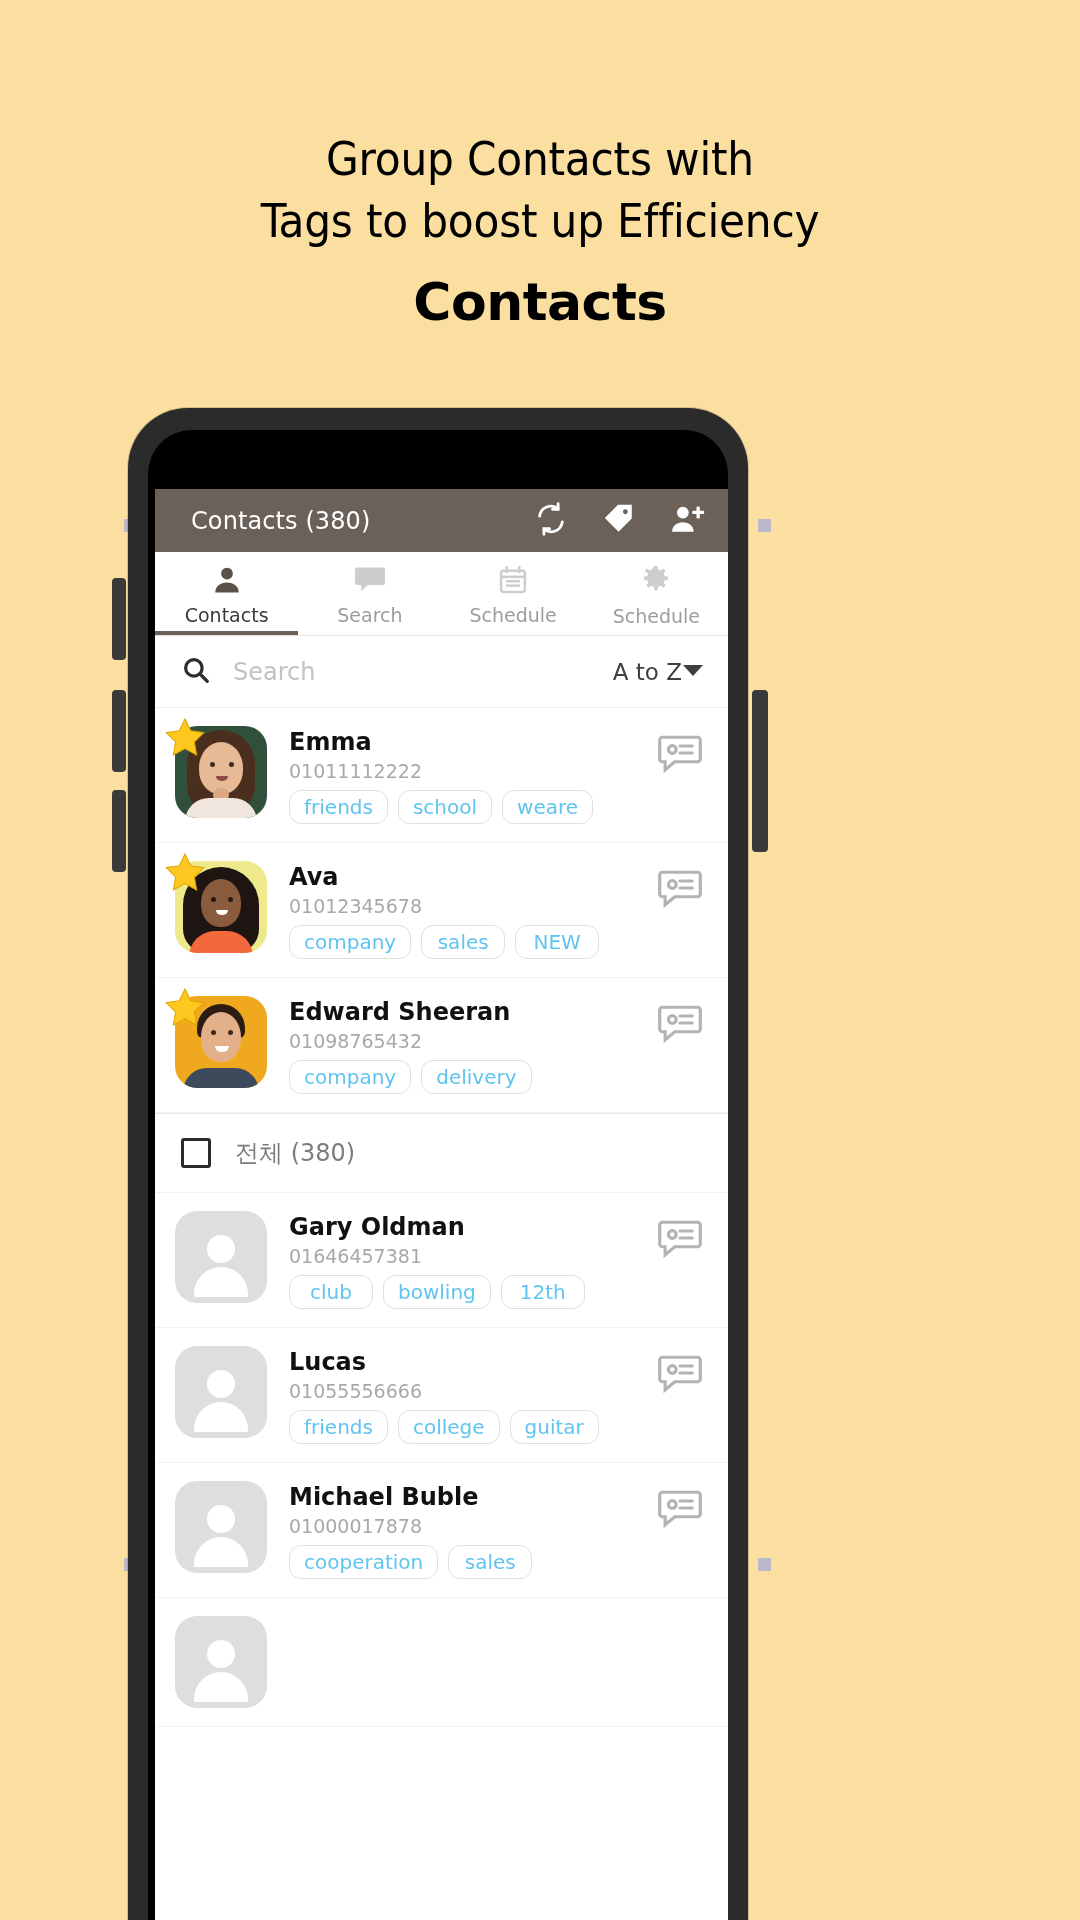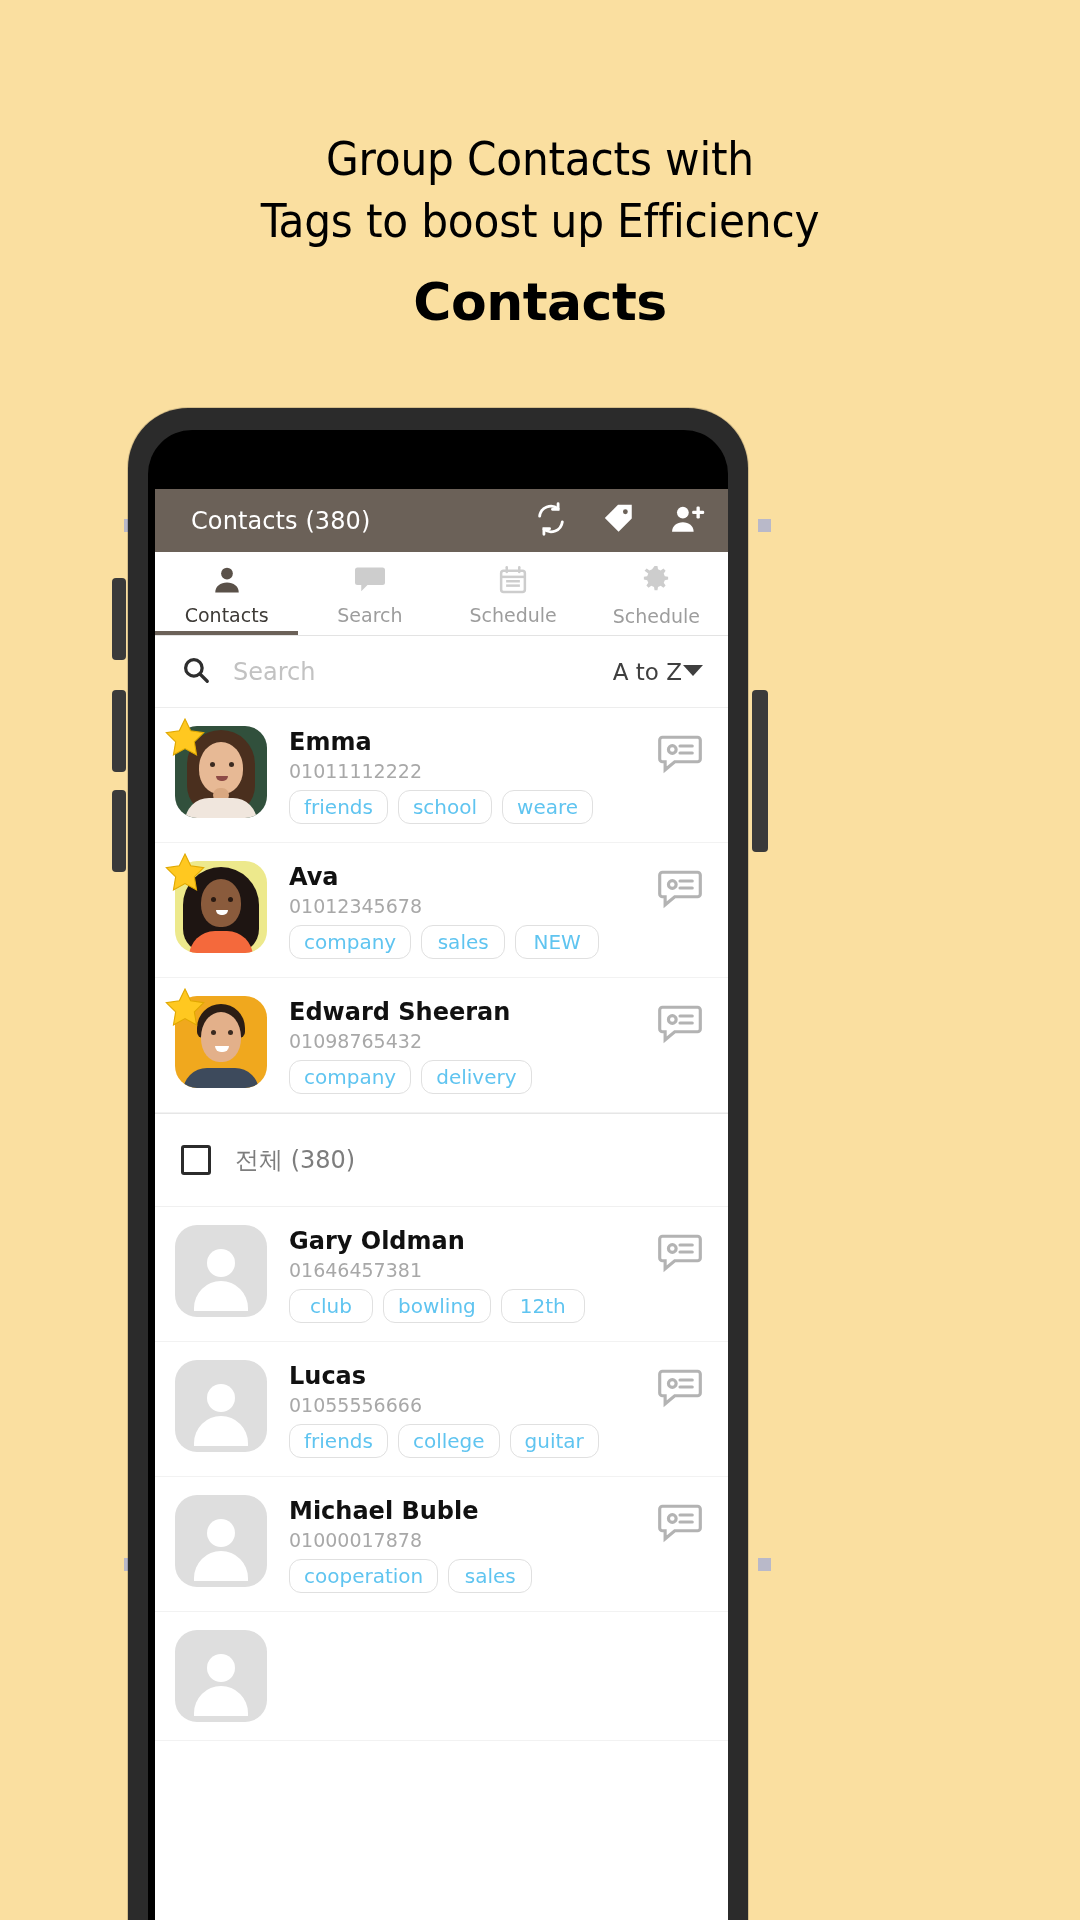--- a/index.html
+++ b/index.html
@@ -157,21 +157,21 @@
     align-items: center;
     padding: 0 26px;
     font-size: 24px;
     color: #b5b5b5;
     border-bottom: 1px solid #f0f0f0;
     background: #fff;
   }
   .section-head.all {
     color: #7d7d7d;
     border-top: 1px solid #e6e6e6;
-    height: 94px;
+    height: 80px;
   }
   .checkbox {
     width: 30px; height: 30px;
     border: 3px solid #2b2b2b;
     border-radius: 3px;
     margin-right: 24px;
     flex: 0 0 auto;
   }
 
   

